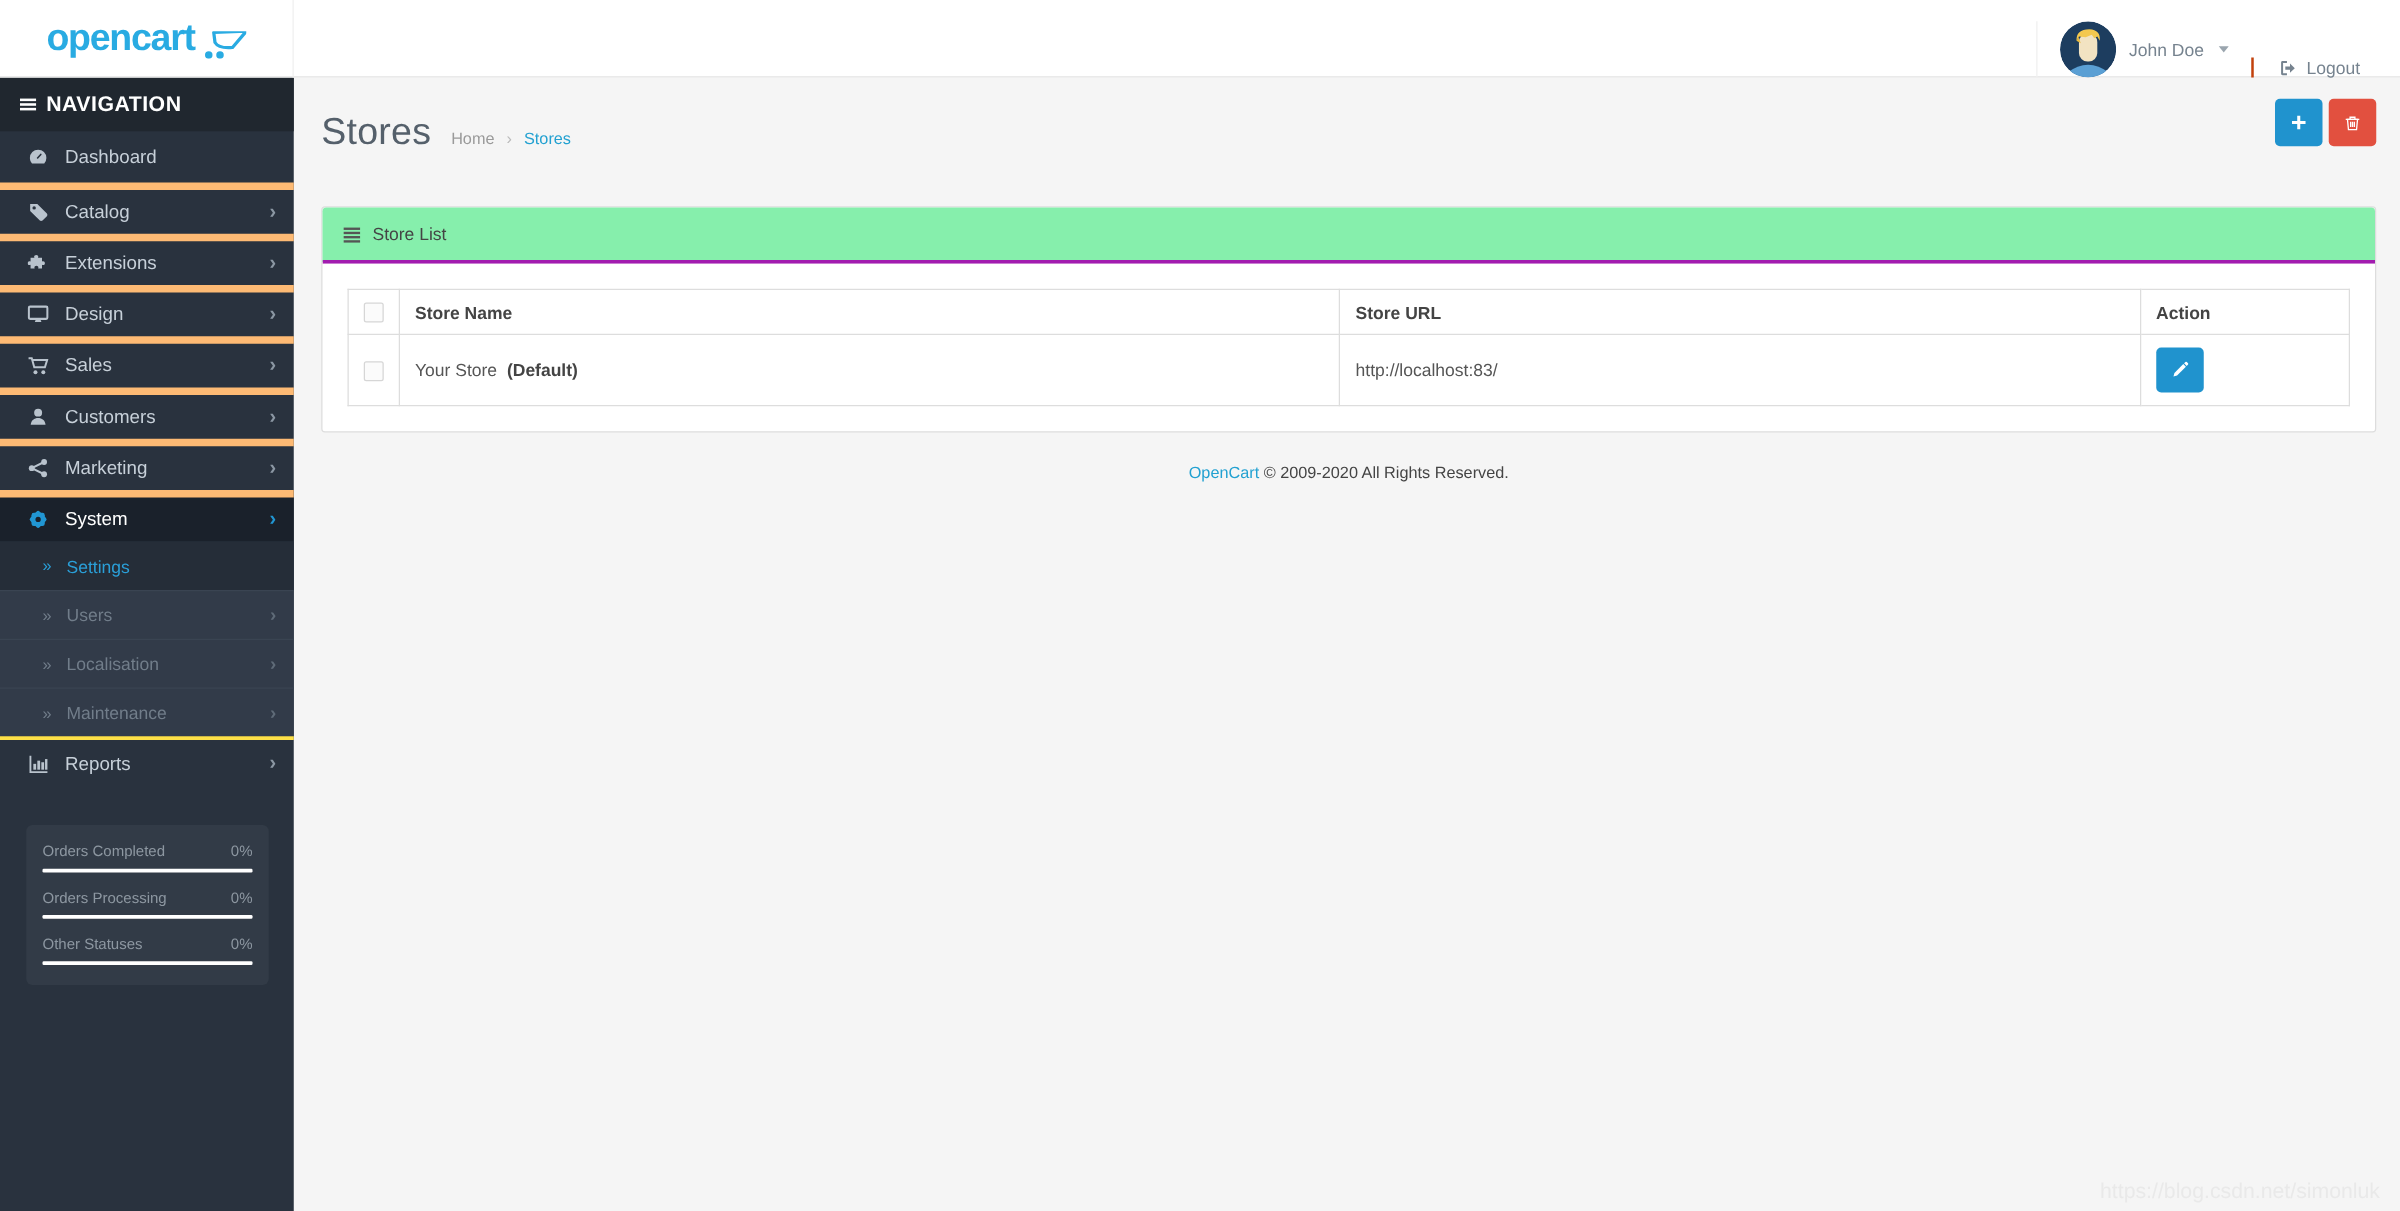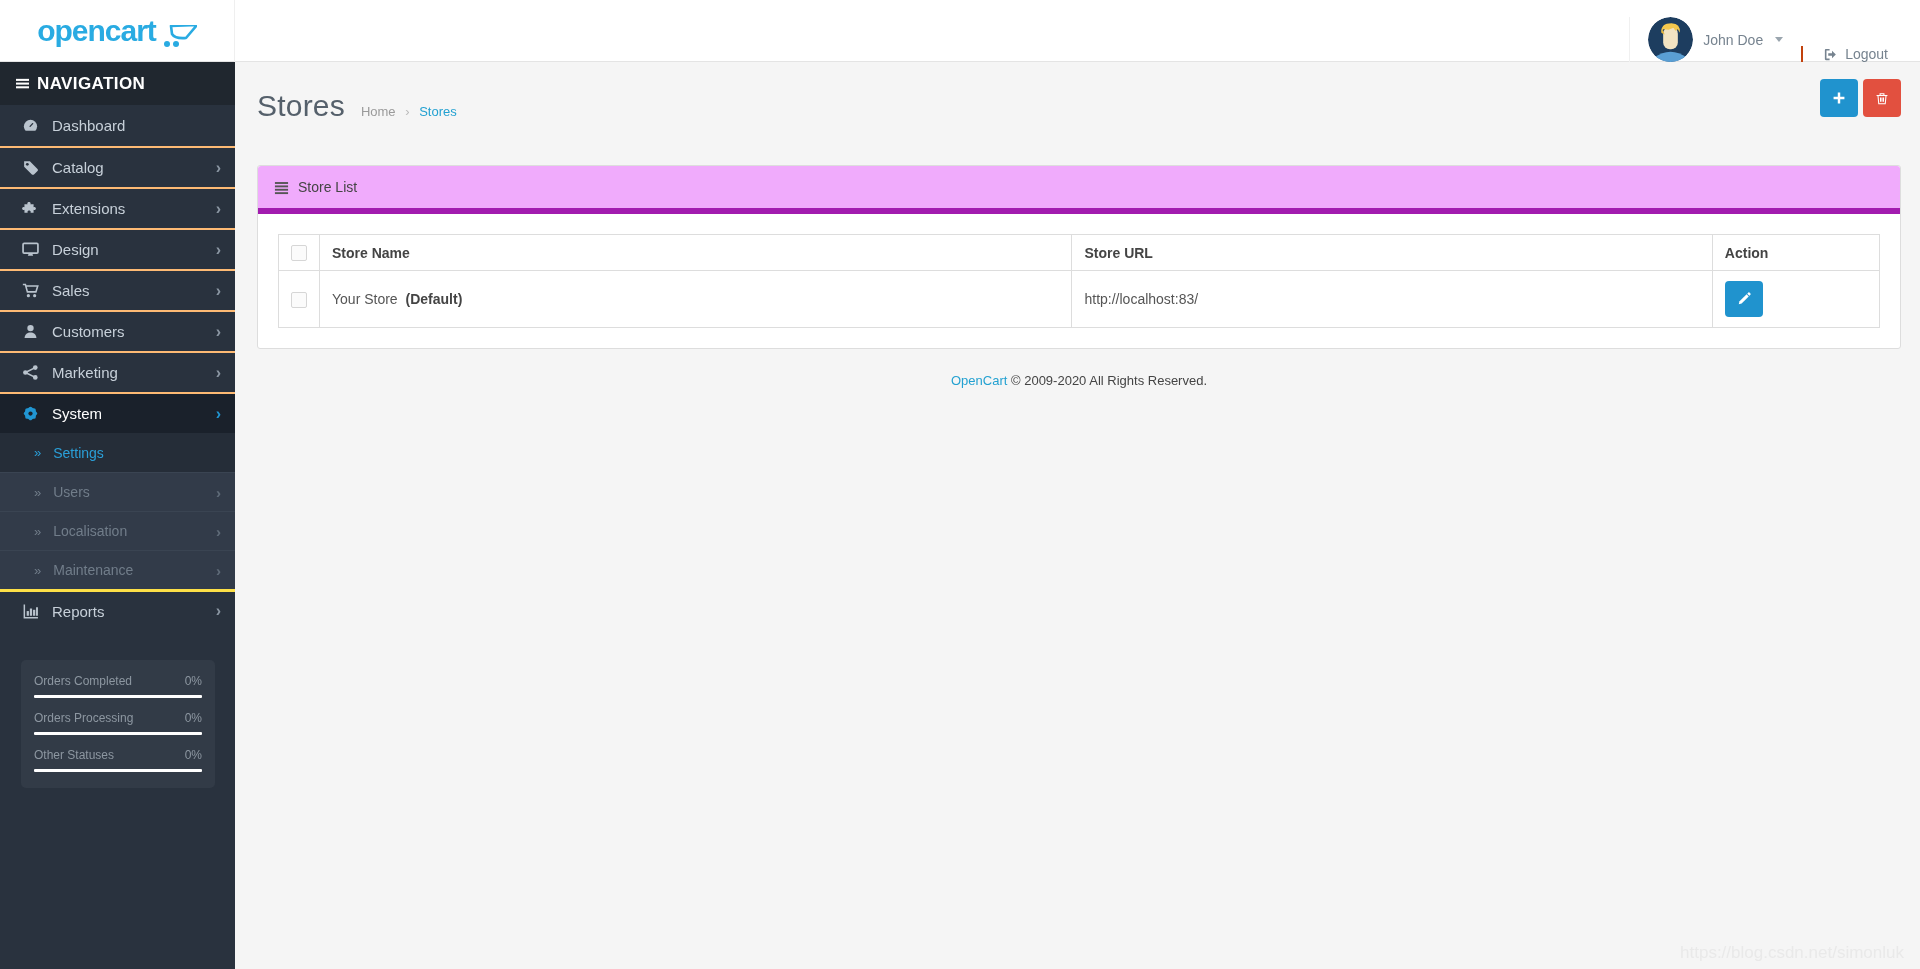--- a/index.html
+++ b/index.html
@@ -22,21 +22,21 @@
   .caret { width:0; height:0; border-left:4px solid transparent; border-right:4px solid transparent;
     border-top:5px solid #9aa5ae; margin-left:2px; }
   .logout-item { display:flex; align-items:center; gap:7px; padding:0 20px;
     border-left:2px solid #c2410c; cursor:pointer; color:#76838f; font-size:14px; }
   
   .sidebar { position:absolute; left:0; top:62px; width:235px; height:907px; background:#29323e; z-index:20; }
   .nav-header { height:43px; background:#20272f; color:#fff; display:flex; align-items:center;
     gap:8px; padding-left:16px; font-size:17px; font-weight:bold; letter-spacing:.4px; }
   .menu { list-style:none; }
   .menu-item { height:41px; display:flex; align-items:center; padding:0 14px 0 22px;
-    border-top:2px solid #fdba74; color:#c7d0d9; font-size:15px; cursor:pointer; position:relative; }
+    border-top:6px solid #fdba74; color:#c7d0d9; font-size:15px; cursor:pointer; position:relative; }
   .menu-item:first-child { border-top:none; }
   .mi-icon { width:17px; height:17px; margin-right:13px; display:inline-flex; color:#b9c3cd; flex:0 0 auto; }
   .mi-label { flex:1 1 auto; }
   .mi-chev { color:#8b97a3; font-size:16px; line-height:1; font-weight:bold; }
   .menu-item.active { background:#1a212b; color:#fff; }
   .menu-item.active .mi-icon { color:#2196d3; }
   .menu-item.active .mi-chev { color:#2196d3; }
   .submenu { list-style:none; background:#323b49; }
   .sub-item { height:39px; display:flex; align-items:center; padding:0 14px 0 34px;
     border-top:1px solid #3a4452; color:#717d8a; font-size:14px; cursor:pointer; }
@@ -60,21 +60,21 @@
   .breadcrumb .sep { margin:0 6px; color:#bbb; }
   .breadcrumb a.crumb-home { color:#9a9a9a; text-decoration:none; cursor:pointer; }
   .breadcrumb a.crumb-cur { color:#23a1d1; text-decoration:none; cursor:pointer; }
   .head-buttons { display:flex; gap:5px; padding-top:2px; }
   .btn { width:38px; height:38px; border:none; border-radius:4px; display:flex;
     align-items:center; justify-content:center; cursor:pointer; }
   .btn-primary { background:#2093ce; }
   .btn-danger { background:#e2503f; }
   
   .panel { margin-top:15px; background:#fff; border:1px solid #ddd; border-radius:3px; }
-  .panel-heading { background:#f0abfc; border-bottom:6px solid #a21caf; padding:13px 16px;
+  .panel-heading { background:#86efac; border-bottom:3px solid #a21caf; padding:13px 16px;
     display:flex; align-items:center; gap:9px; font-size:14px; color:#444; border-radius:3px 3px 0 0; }
   .panel-heading .ph-icon { color:#555; display:inline-flex; }
   .panel-body { padding:20px; }
   table.store-table { width:100%; border-collapse:collapse; font-size:14px; }
   .store-table th, .store-table td { border:1px solid #ddd; padding:9px 12px; text-align:left; vertical-align:middle; }
   .store-table th { font-weight:bold; color:#444; }
   .store-table td { color:#555; height:57px; }
   .col-check { width:35px; text-align:center !important; }
   .col-name  { width:47%; }
   .col-url   { width:40%; }

